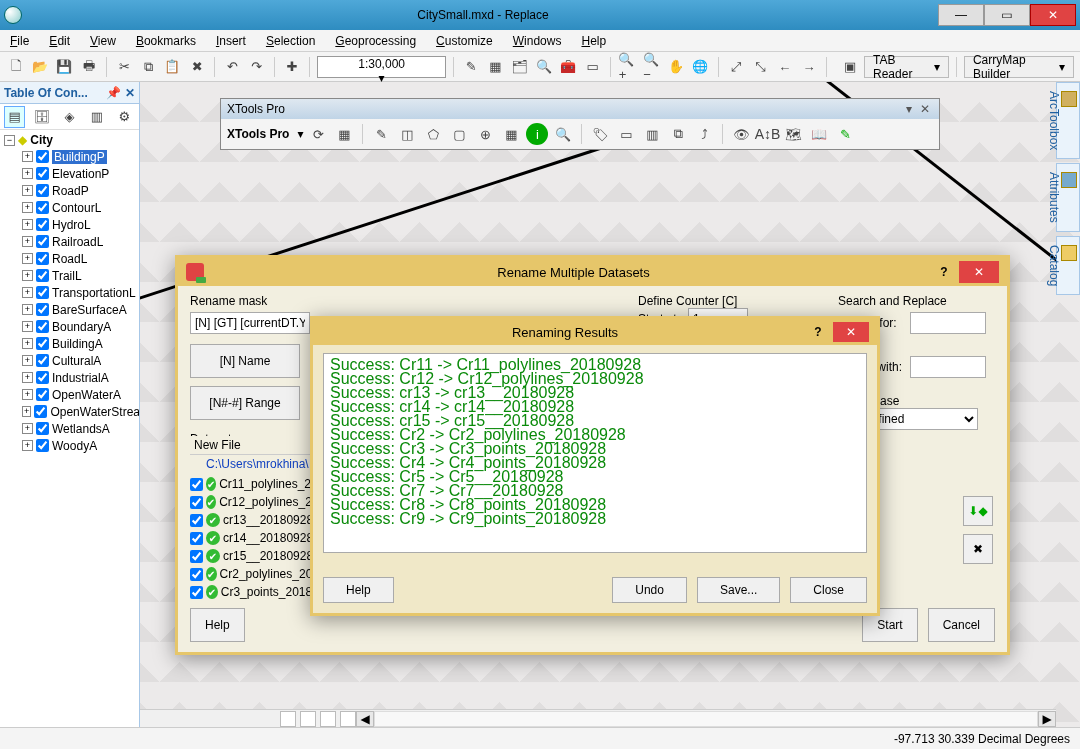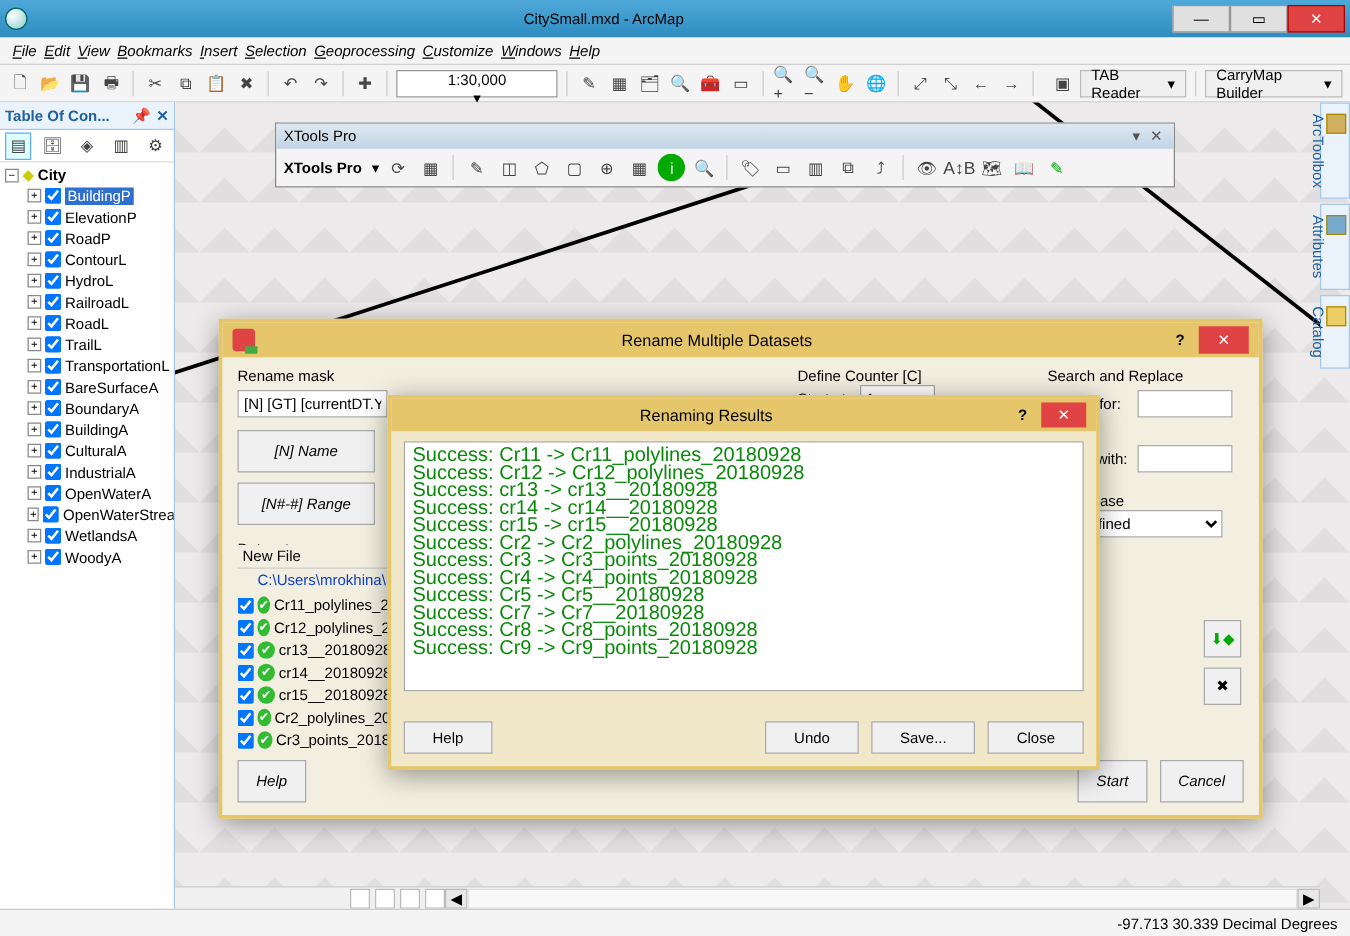--- a/index.html
+++ b/index.html
@@ -9,21 +9,21 @@
 .titlebar { height: 30px; background: linear-gradient(#4fa8d8, #2e8cc0); display: flex; align-items: center; padding: 0 4px; color: #000; }
 .titlebar .icon { width: 18px; height: 18px; background: radial-gradient(circle at 30% 30%, #fff, #8cc); border-radius: 50%; margin-right: 6px; border:1px solid #066;}
 .titlebar .title { flex: 1; text-align: center; color:#000;}
 .winbtns { display:flex; }
 .winbtn { width: 46px; height: 22px; display:flex; align-items:center; justify-content:center; color:#000; }
 .winbtn.mini { background:#e0e0e0; border:1px solid #999;}
 .winbtn.maxi { background:#e0e0e0; border:1px solid #999;}
 .winbtn.close { background:#e04343; color:#fff; border:1px solid #a00;}
 
 
-.menubar { height: 22px; background:#f4f4f4; border-bottom:1px solid #d0d0d0; display:flex; align-items:center; padding:0 10px; gap:6px;font-style:italic;}
+.menubar { height: 22px; background:#f4f4f4; border-bottom:1px solid #d0d0d0; display:flex; align-items:center; padding:0 10px; gap:20px;}
 .menubar span { text-decoration: underline; text-decoration-color: rgba(0,0,0,0); }
 .menubar span::first-letter { text-decoration: underline; }
 .menubar .mi { cursor:default; }
 
 
 .toolbars { background:#f4f4f4; border-bottom:1px solid #ccc; display:flex; align-items:center; height:30px; padding:0 6px; gap:4px;}
 .tbtn { width:22px; height:22px; border:1px solid transparent; display:inline-flex; align-items:center; justify-content:center; font-size:13px; color:#444;}
 .sep { width:1px; height:20px; background:#ccc; margin:0 3px;}
 .scale-box { width:140px; height:22px; border:1px solid #999; background:#fff; display:flex; align-items:center; padding:0 4px; justify-content:space-between;flex-direction:column;}
 .right-toolbars { display:flex; align-items:center; gap:4px; margin-left:6px;}
@@ -73,21 +73,21 @@
 .dlg1 .dtitle .ic { width:18px;height:18px; background:#e04343; border-radius:3px; margin-right:8px; position:relative;}
 .dlg1 .dtitle .ic::after{content:"";position:absolute;width:10px;height:6px;background:#4a4;bottom:-2px;right:-2px;border-radius:1px;}
 .dlg1 .dtitle .t { flex:1; text-align:center; font-size:13px;}
 .dlg1 .dtitle .help { width:18px; font-weight:bold; text-align:center;}
 .dlg1 .dtitle .close { width:40px; height:22px; background:#e04343; color:#fff; display:flex; align-items:center; justify-content:center; margin-left:6px;}
 .dlg1 .dbody { padding:8px 12px; height:calc(100% - 28px); position:relative; background:#f2efe0;}
 .fieldset { margin-bottom:8px;}
 .fieldset .leg { font-size:12px; margin-bottom:4px;}
 .row { display:flex; gap:8px; align-items:center;}
 .dlg1 input[type=text]{ height:22px; border:1px solid #aaa; padding:0 4px; background:#fff;}
-.dlg1 .btn { height:26px; border:1px solid #aaa; background:#f0f0f0; padding:16px 14px; display:inline-flex; align-items:center; justify-content:center;font-style:italic;}
+.dlg1 .btn { height:26px; border:1px solid #aaa; background:#f0f0f0; padding:16px 14px; display:inline-flex; align-items:center; justify-content:center;}
 .dlg1 .panel-left { position:absolute; left:12px; top:8px; width:440px;}
 .dlg1 .panel-mid { position:absolute; left:460px; top:8px; width:180px;}
 .dlg1 .panel-right { position:absolute; left:660px; top:8px; width:160px;}
 .dlg1 .list-area { position:absolute; left:12px; top:150px; width:130px; height:180px; overflow:hidden;}
 .dlg1 .ds-row { display:flex; align-items:center; gap:3px; height:18px;}
 .dlg1 .ds-row .ok { width:14px;height:14px;border-radius:50%; background:#3b3; display:flex;align-items:center;justify-content:center;color:#fff;font-size:10px;}
 .dlg1 .bottom-row { position:absolute; bottom:10px; left:12px; right:12px; display:flex;}
 .dlg1 .bottom-row .sp{flex:1;}
 .dlg1 select { height:22px; border:1px solid #aaa; background:#fff;}
 .dlg1 .newname-hdr { background:#f2efe0; padding:2px 4px; border-bottom:1px solid #ccc;}
@@ -115,21 +115,21 @@
 
 .hscroll { position:absolute; bottom:22px; left:140px; right:24px; height:18px; background:#f0f0f0; border-top:1px solid #ccc; display:flex; align-items:center;}
 .hscroll .arrow{ width:18px;height:16px;border:1px solid #bbb;background:#e8e8e8;display:flex;align-items:center;justify-content:center;}
 .hscroll .track{flex:1;height:16px;background:#f8f8f8;border:1px solid #ddd;}
 </style>
 </head>
 <body>
 
 <div class="titlebar">
   <div class="icon"></div>
-  <div class="title">CitySmall.mxd - ArcMap</div>
+  <div class="title">CitySmall.mxd - Replace</div>
   <div class="winbtns">
     <div class="winbtn mini">—</div>
     <div class="winbtn maxi">▭</div>
     <div class="winbtn close">✕</div>
   </div>
 </div>
 
 <div class="menubar">
   <span class="mi">File</span>
   <span class="mi">Edit</span>

